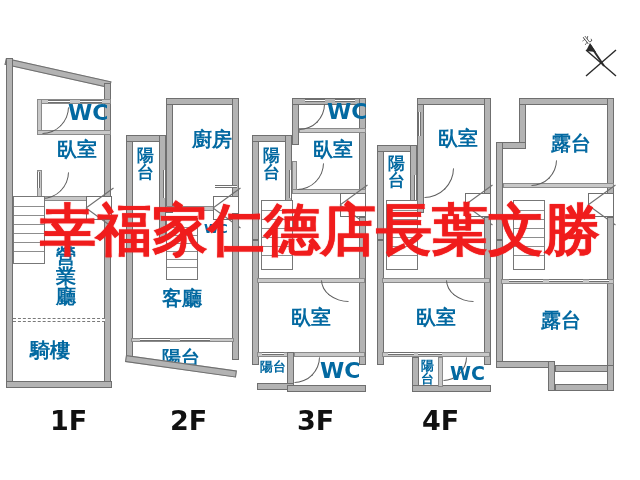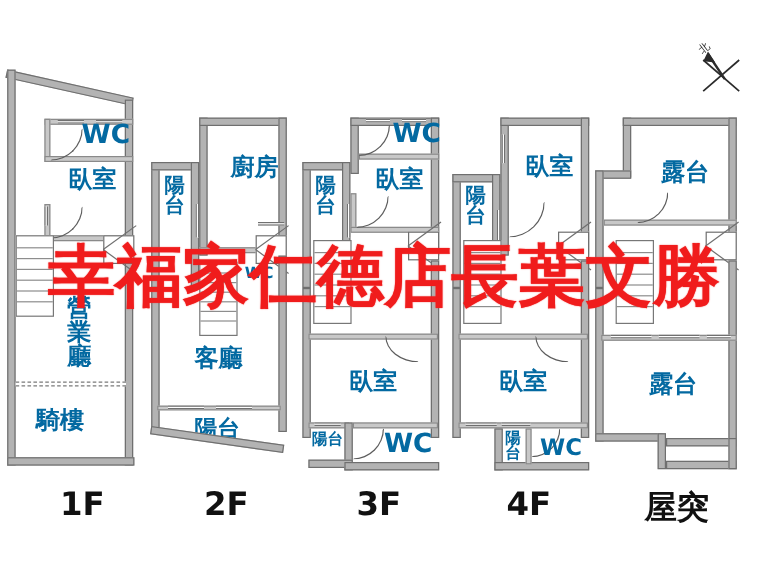--- a/index.html
+++ b/index.html
@@ -306,21 +306,20 @@
     <div class="win" style="left:16px;top:279px;width:34px;height:3px;"></div>
     <div class="win" style="left:56px;top:279px;width:34px;height:3px;"></div>
     <div class="win" style="left:96px;top:279px;width:20px;height:3px;"></div>
     <div class="lbl cjk s20" style="left:48px;top:310px;">露台</div>
     <div class="wall" style="left:3px;top:361px;width:56px;height:7px;"></div>
     <div class="wall" style="left:55px;top:361px;width:7px;height:30px;"></div>
     <div class="wall" style="left:62px;top:365px;width:59px;height:7px;"></div>
     <div class="wall" style="left:62px;top:384px;width:59px;height:7px;"></div>
     <div class="wall" style="left:114px;top:365px;width:7px;height:26px;"></div>
 
-    <div class="floor-caption" style="left:44px;">屋突</div>
   </div>
 
   <div id="compass">
     <svg viewBox="0 0 46 48" width="46" height="48" aria-hidden="true">
       <line x1="8" y1="40" x2="38" y2="14" stroke="#2a2a2a" stroke-width="1.4"></line>
       <line x1="38" y1="40" x2="8" y2="14" stroke="#2a2a2a" stroke-width="1.4"></line>
       <line x1="26" y1="30" x2="12" y2="9" stroke="#2a2a2a" stroke-width="2"></line>
       <polygon points="12,7 18,16 8,15" fill="#2a2a2a"></polygon>
       <text x="7" y="9" font-family="DejaVu Sans, sans-serif" font-size="9" fill="#2a2a2a" transform="rotate(-38 7 9)">北</text>
     </svg>

